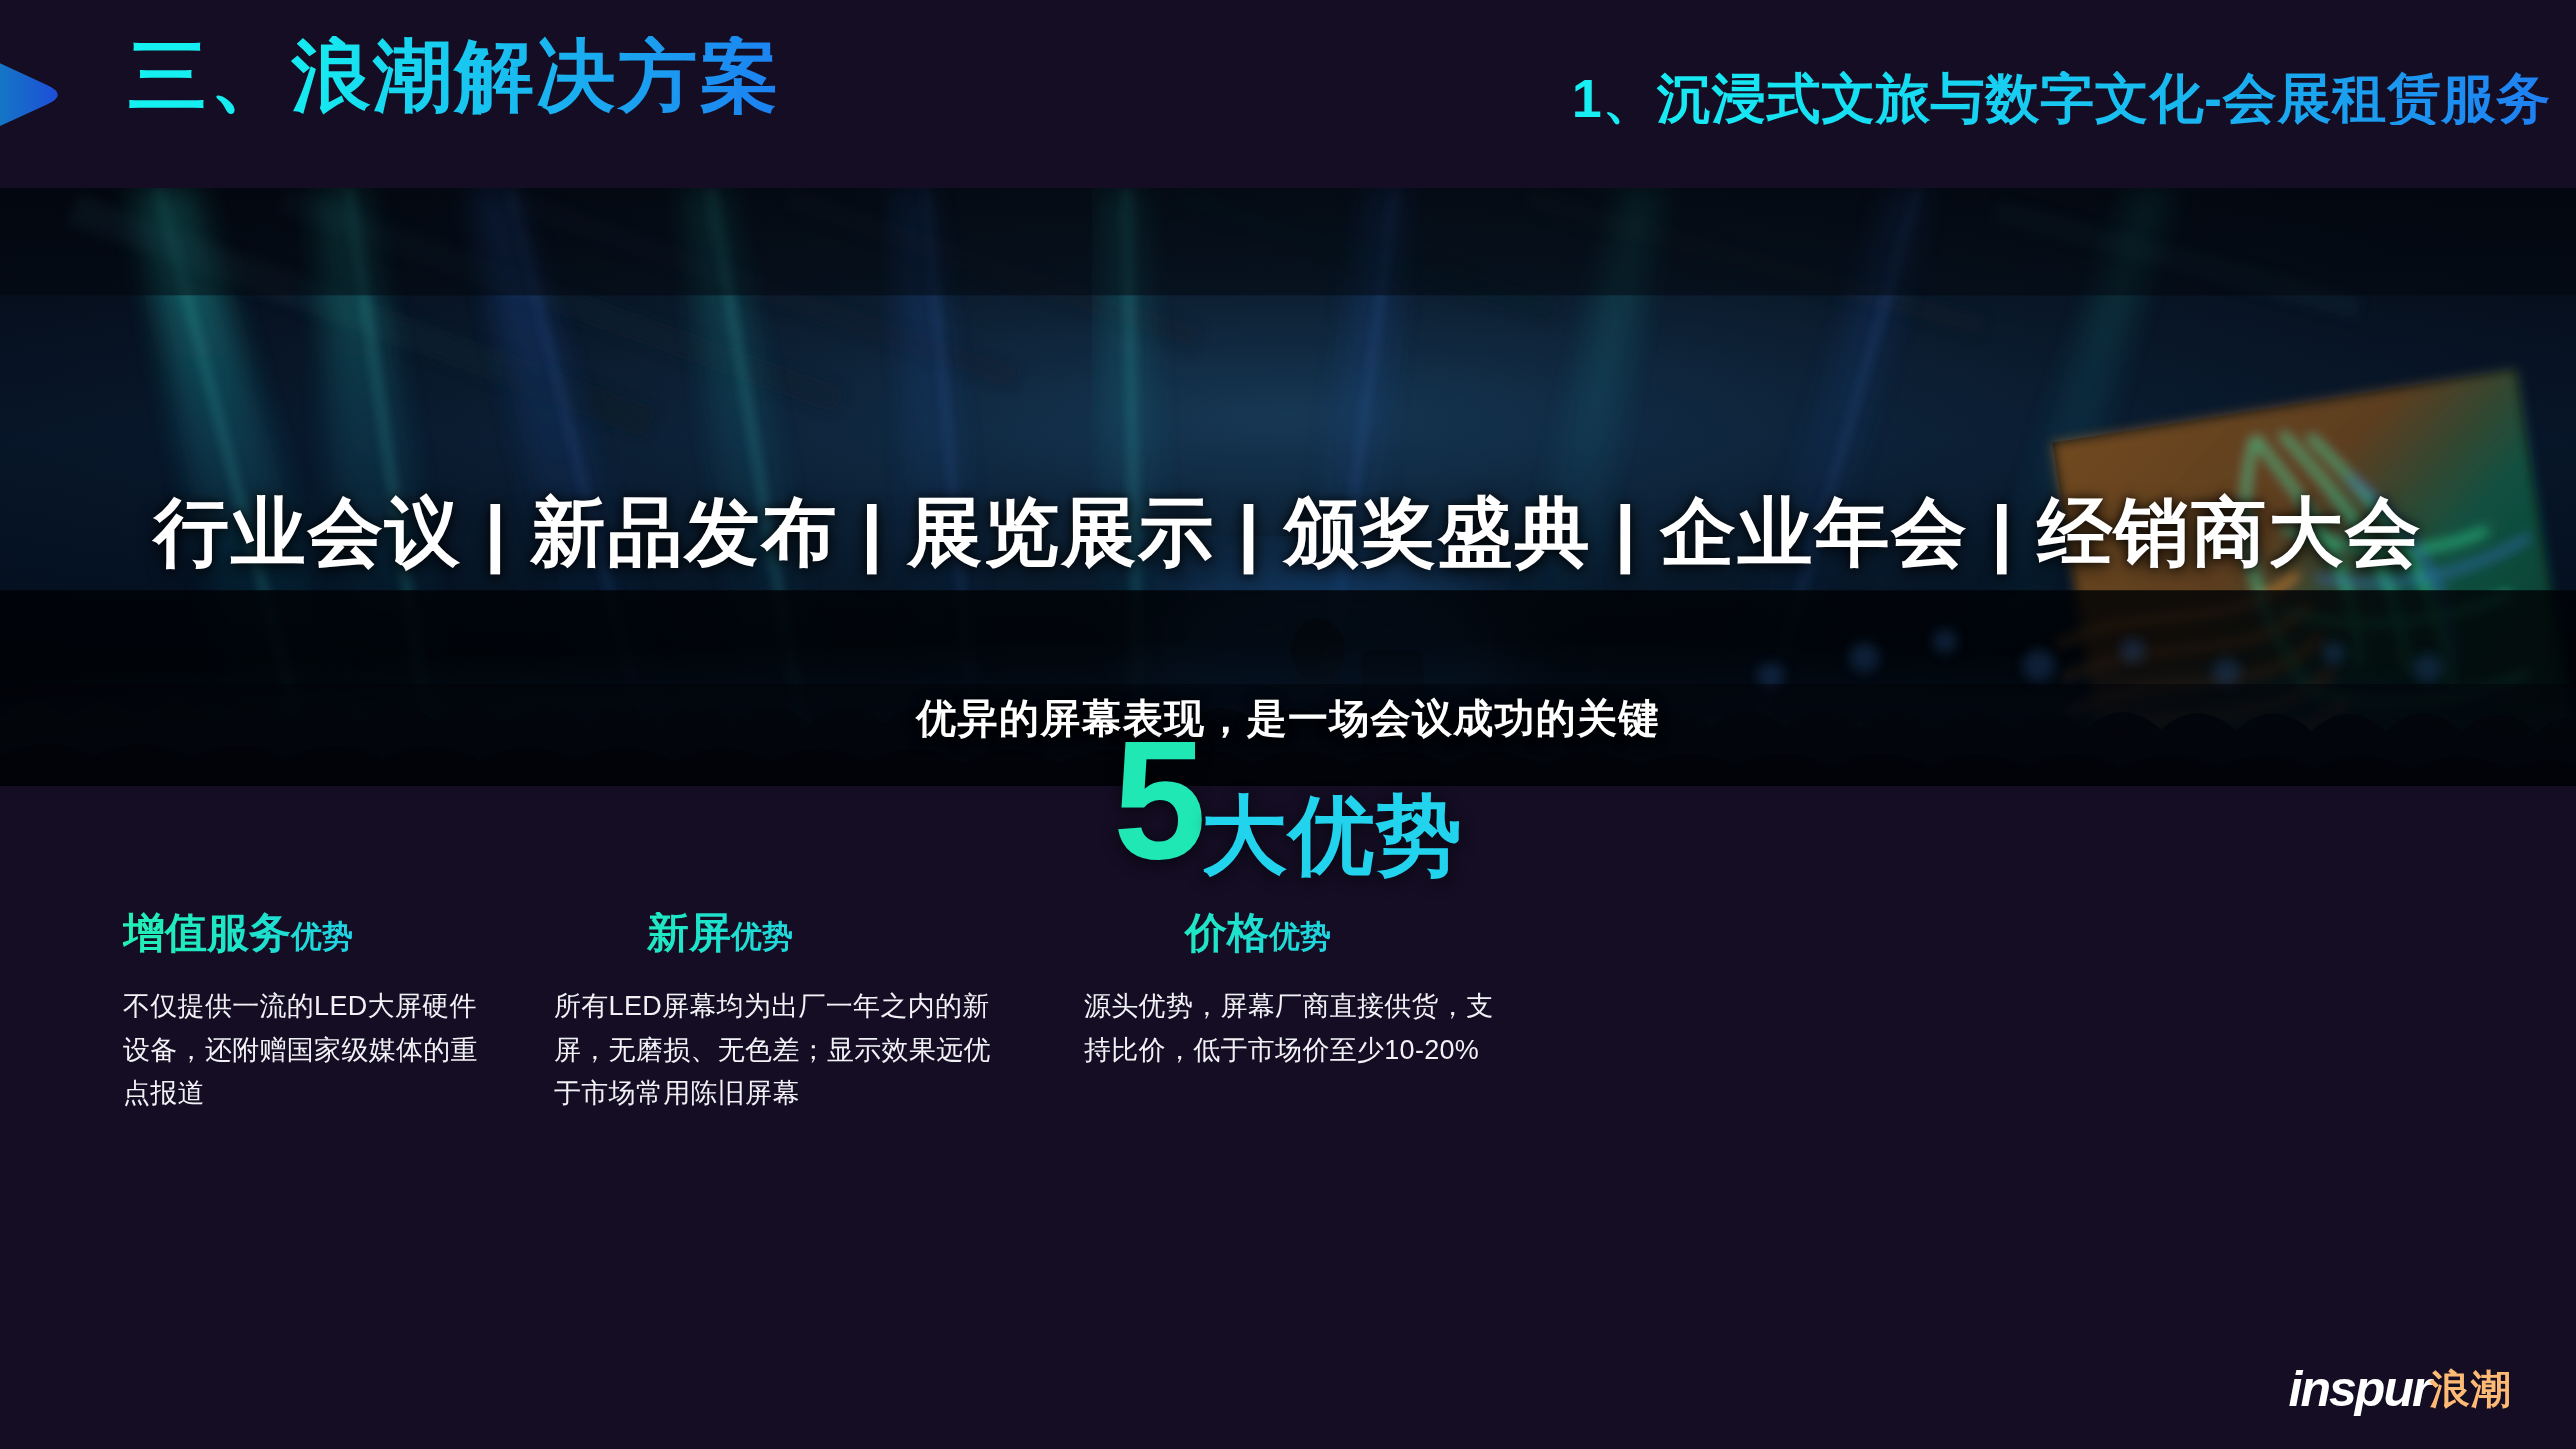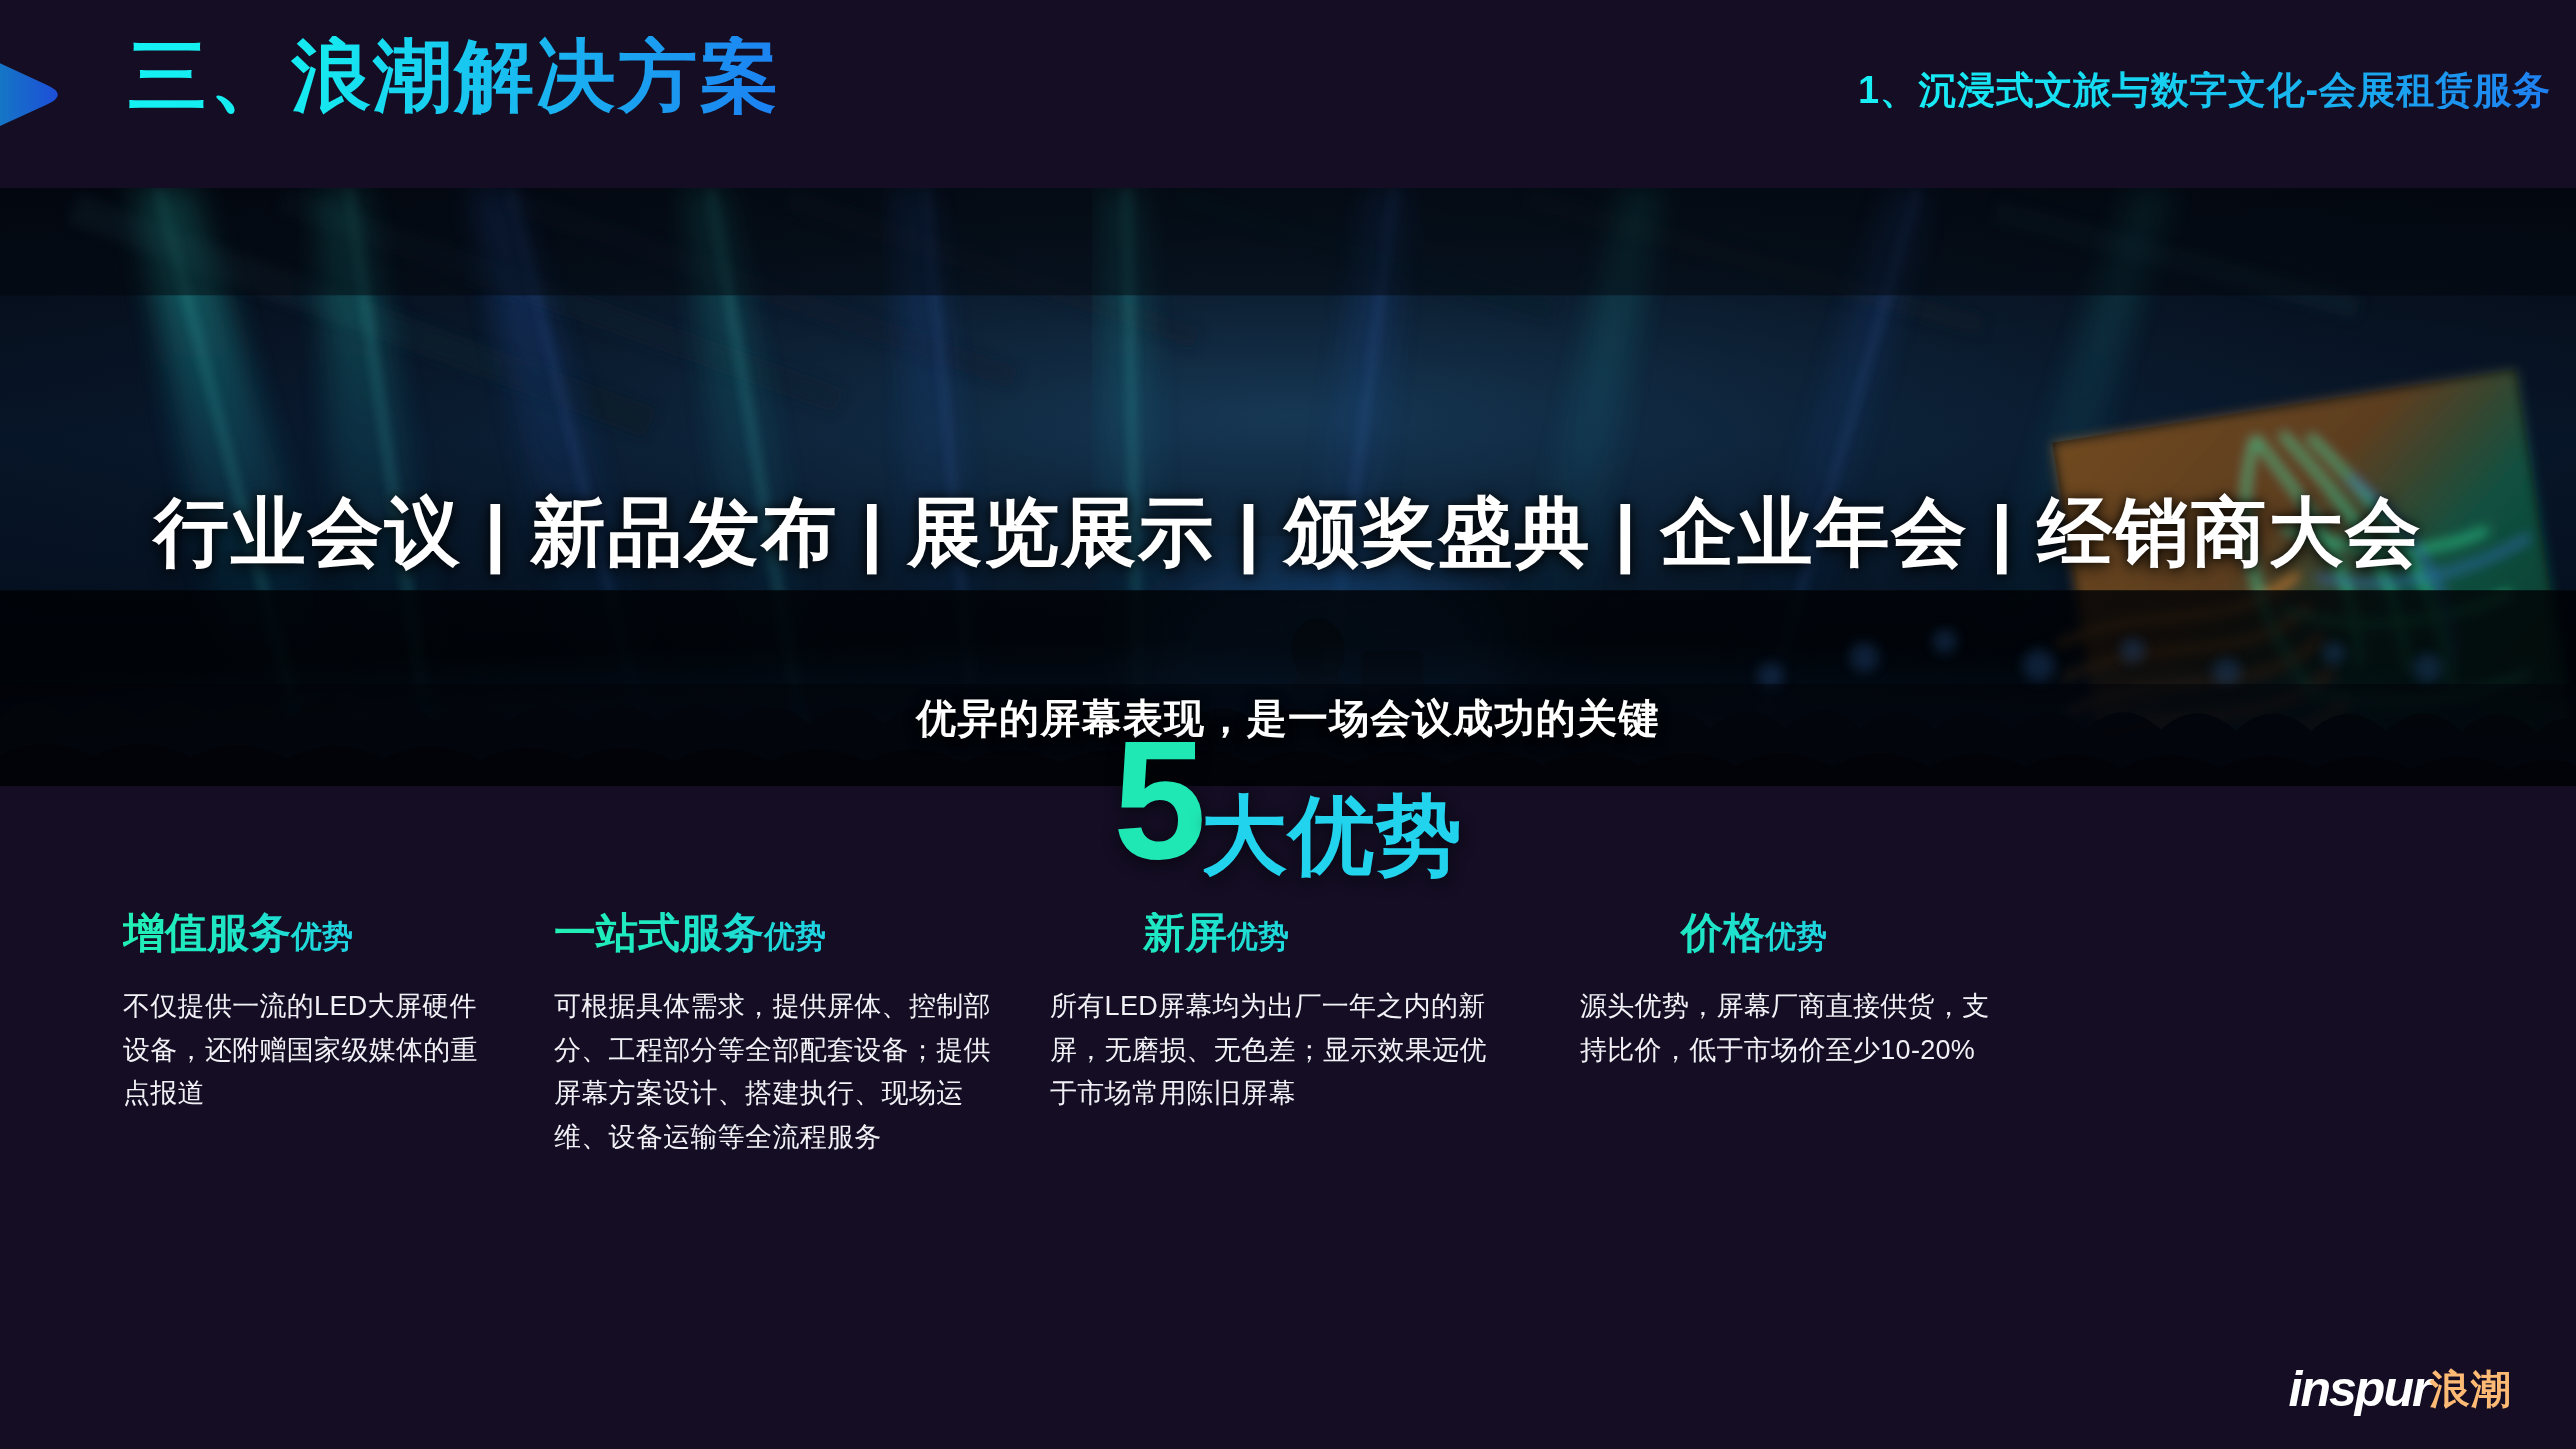--- a/index.html
+++ b/index.html
@@ -20,21 +20,21 @@
 
   #header-title{
     position:absolute; left:122px; top:36px;
     font-size:79px; font-weight:bold; letter-spacing:2.7px; line-height:1;
     background:linear-gradient(100deg,#14f2f2 0%,#16e8f0 30%,#1aa8f0 72%,#1c7ff2 100%);
     -webkit-background-clip:text; background-clip:text; color:transparent;
     -webkit-text-fill-color:transparent; white-space:nowrap;
   }
   #header-subtitle{
     position:absolute; right:31px; top:71px;
-    font-size:38px; font-weight:bold; letter-spacing:0.7px; line-height:1;
+    font-size:54px; font-weight:bold; letter-spacing:0.7px; line-height:1;
     background:linear-gradient(100deg,#18f0f4 0%,#16dcf2 34%,#1aa4ef 76%,#1f7ef2 100%);
     -webkit-background-clip:text; background-clip:text; color:transparent;
     -webkit-text-fill-color:transparent; white-space:nowrap;
   }
 
   
   #banner{
     position:absolute; left:0; top:188px; width:2576px; height:598px;
     overflow:hidden; background:#03060c; z-index:2;
   }
@@ -297,26 +297,20 @@
 
   <div id="columns">
 
     <div class="col" style="width:510px;padding-left:99px;padding-right:35px;">
       <div class="col-heading">
         <span class="h-main">增值服务</span><span class="h-suffix">优势</span>
       </div>
       <div class="col-body">不仅提供一流的LED大屏硬件设备，还附赠国家级媒体的重点报道</div>
     </div>
 
-    <div class="col" style="width:496px;padding-left:20px;padding-right:34px;">
-      <div class="col-heading">
-        <span class="h-main">一站式服务</span><span class="h-suffix">优势</span>
-      </div>
-      <div class="col-body">可根据具体需求，提供屏体、控制部分、工程部分等全部配套设备；提供屏幕方案设计、搭建执行、现场运维、设备运输等全流程服务</div>
-    </div>
 
     <div class="col" style="width:510px;padding-left:20px;padding-right:34px;">
       <div class="col-heading" style="padding-left:93px;">
         <span class="h-main">新屏</span><span class="h-suffix">优势</span>
       </div>
       <div class="col-body">所有LED屏幕均为出厂一年之内的新屏，无磨损、无色差；显示效果远优于市场常用陈旧屏幕</div>
     </div>
 
 
     <div class="col" style="width:510px;padding-left:40px;padding-right:40px;">

